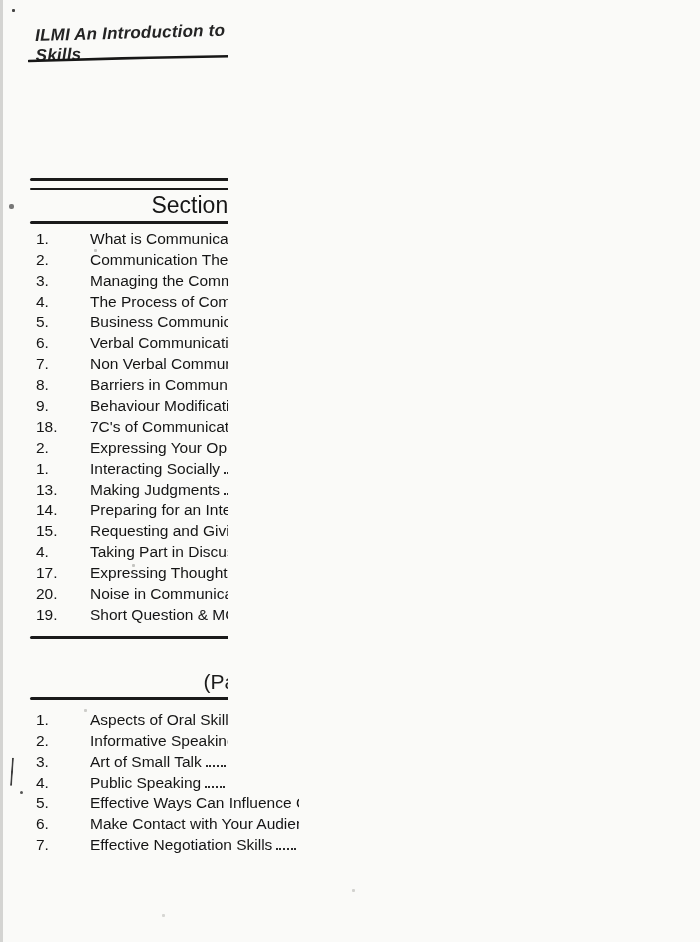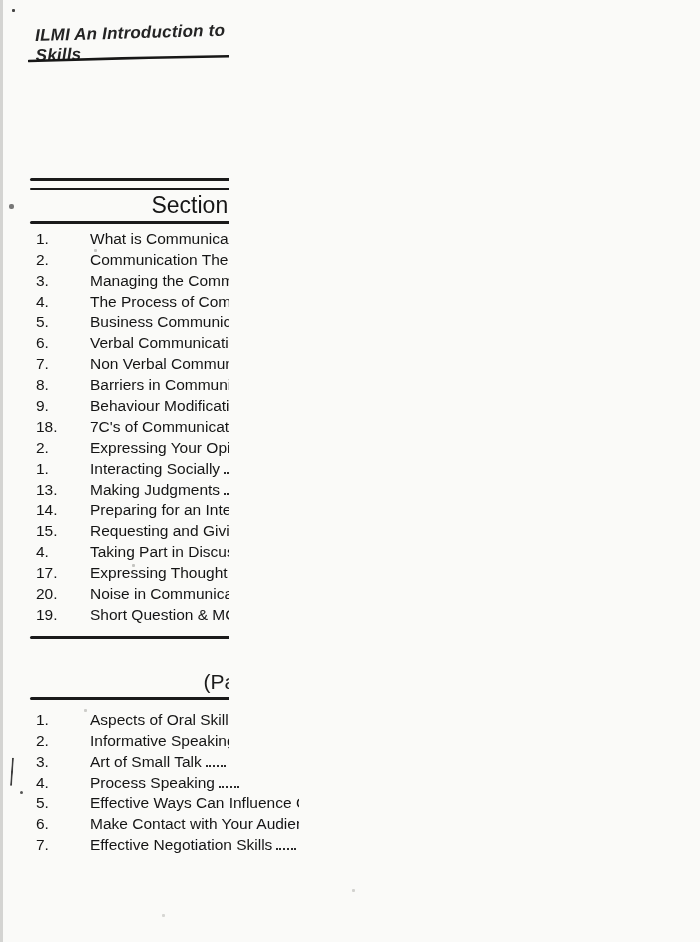--- a/index.html
+++ b/index.html
@@ -267,21 +267,21 @@
     <span class="page">131</span>
   </div>
       <div class="toc-row">
     <span class="num">3.</span>
     <span class="title">Art of Small Talk</span>
     <span class="leader"></span>
     <span class="page">137</span>
   </div>
       <div class="toc-row">
     <span class="num">4.</span>
-    <span class="title">Process Speaking</span>
+    <span class="title">Public Speaking</span>
     <span class="leader"></span>
     <span class="page">143</span>
   </div>
       <div class="toc-row">
     <span class="num">5.</span>
     <span class="title">Effective Ways Can Influence Others</span>
     <span class="leader"></span>
     <span class="page">149</span>
   </div>
       <div class="toc-row">

